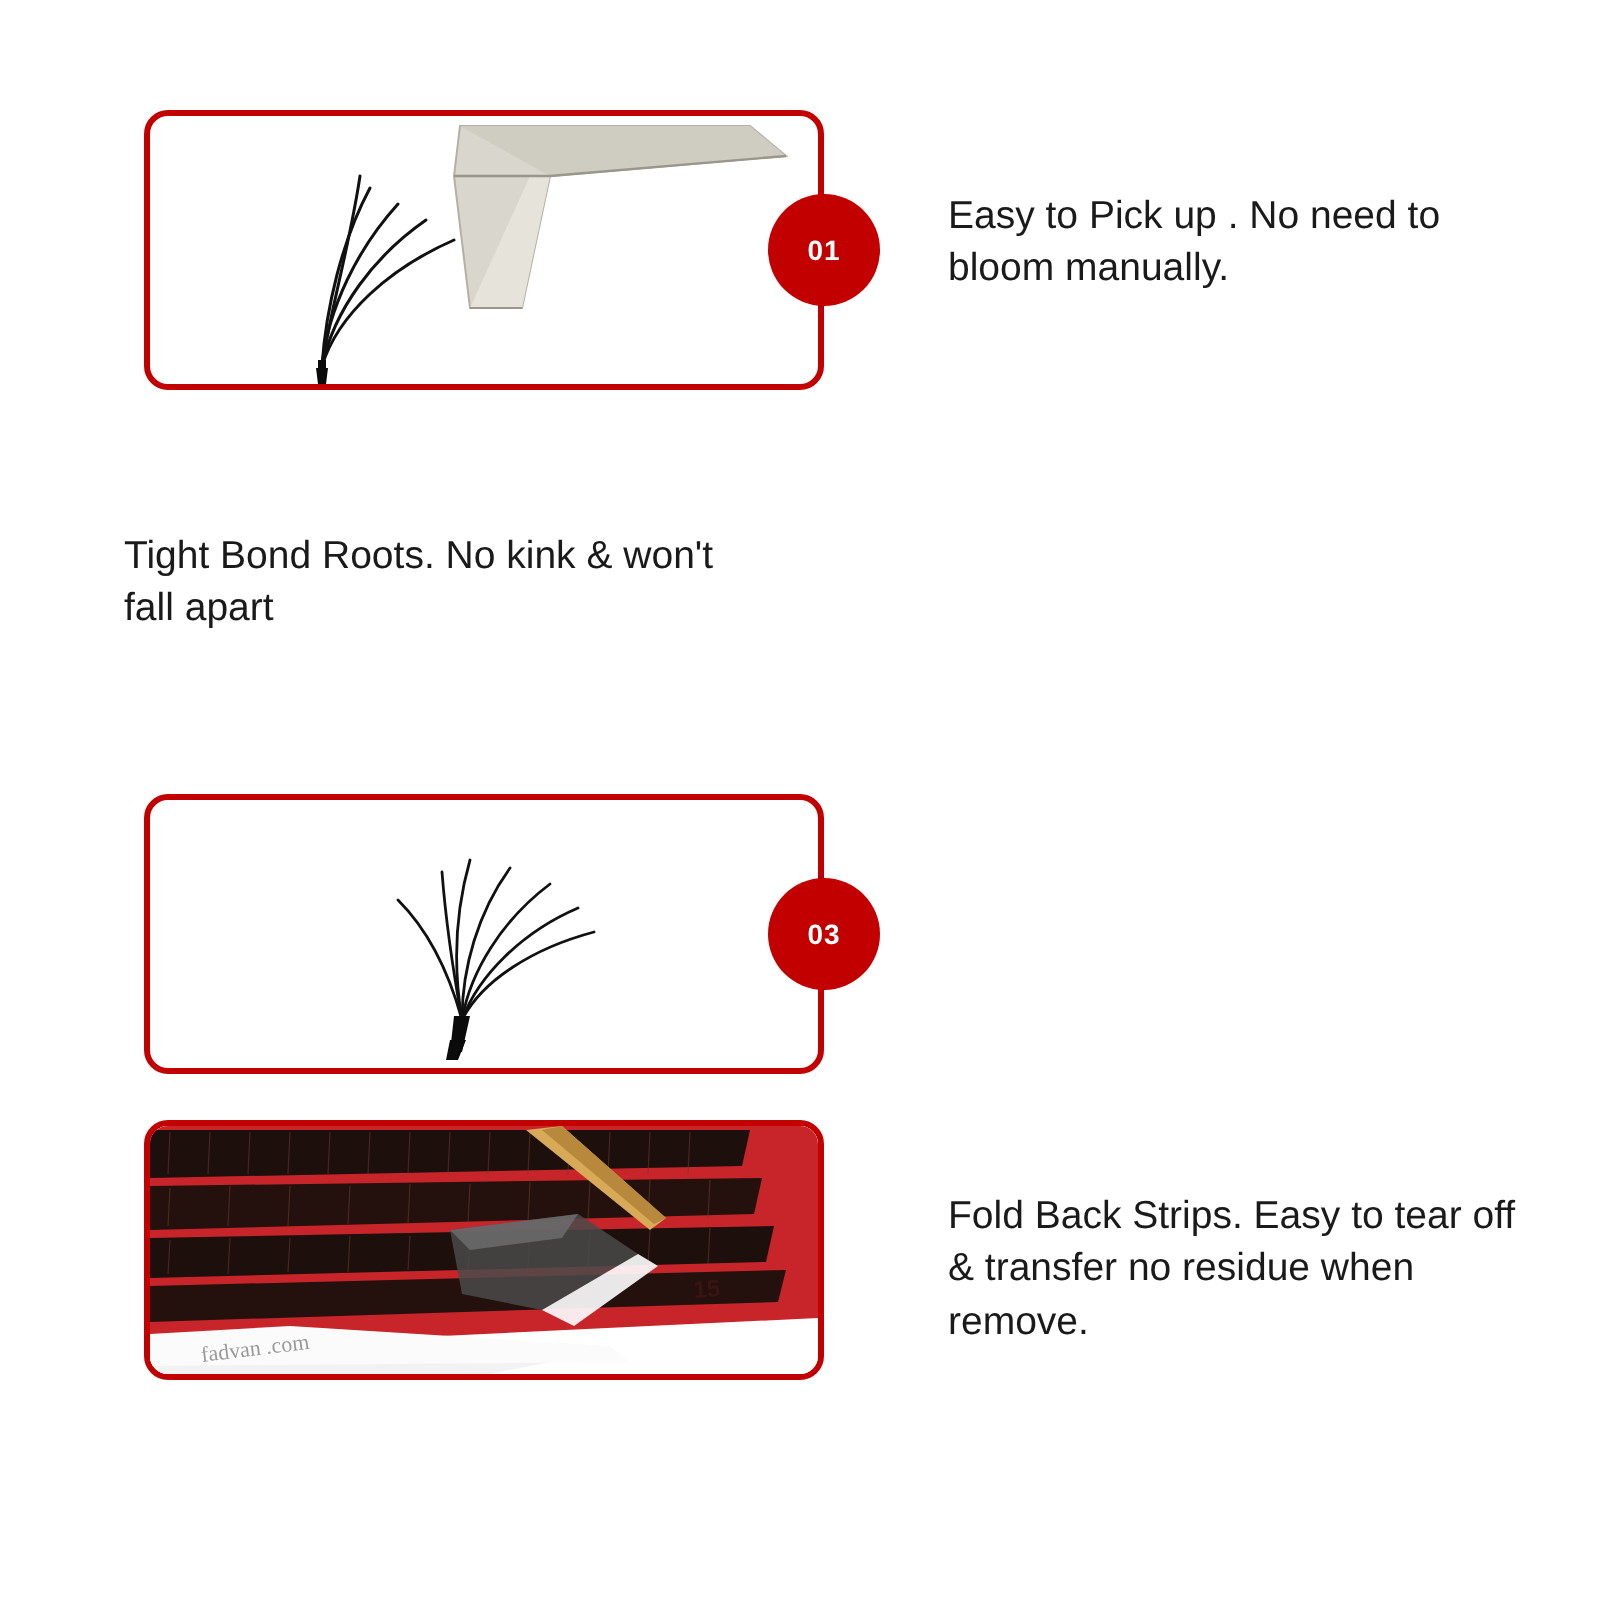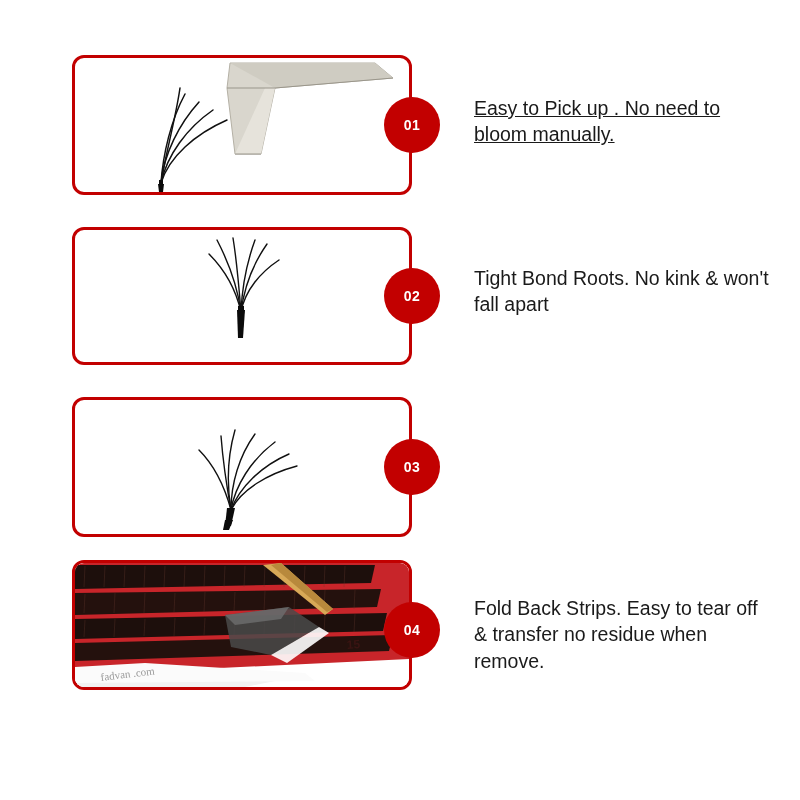--- a/index.html
+++ b/index.html
@@ -64,21 +64,21 @@
     font-size: 19.5px;
     line-height: 1.35;
     color: #1a1a1a;
     max-width: 300px;
   }
 
   
   #row-1 { top: 55px; }
   #row-1 .thumb { height: 140px; }
   #row-1 .badge { top: 42px; }
-  #row-1 .caption { margin-top: 40px; text-decoration: underline; }
+  #row-1 .caption { margin-top: 40px; }
 
   #row-2 { top: 227px; }
   #row-2 .thumb { height: 138px; }
   #row-2 .badge { top: 41px; }
   #row-2 .caption { margin-top: 38px; }
 
   #row-3 { top: 397px; }
   #row-3 .thumb { height: 140px; }
   #row-3 .badge { top: 42px; }
   #row-3 .caption { margin-top: 36px; }
@@ -117,37 +117,20 @@
           <path d="M83,126 L89,126 L88,134 L84,134 Z" fill="#0a0a0a"></path>
           <path d="M84,122 L88,122 L88,128 L84,128 Z" fill="#0a0a0a"></path>
         </svg>
       </div>
       <div class="badge">01</div>
     </div>
     <div class="caption">Easy to Pick up . No need to bloom manually.</div>
   </div>
 
   <div class="feature-row" id="row-2">
-    <div class="thumb-wrap">
-      <div class="thumb">
-        <svg class="art" viewBox="0 0 334 132" preserveAspectRatio="none">
-          <g fill="none" stroke="#111111" stroke-width="1.4" stroke-linecap="round">
-            <path d="M166,82 C163,60 155,35 142,10"></path>
-            <path d="M166,82 C164,58 162,32 158,8"></path>
-            <path d="M166,82 C167,57 172,32 180,10"></path>
-            <path d="M166,82 C169,58 178,34 192,14"></path>
-            <path d="M166,82 C161,60 150,40 134,24"></path>
-            <path d="M166,82 C170,60 186,42 204,30"></path>
-          </g>
-          <path d="M162,80 L170,80 L168,108 L163,108 Z" fill="#0b0b0b"></path>
-          <path d="M163,76 L169,76 L169,86 L163,86 Z" fill="#0b0b0b"></path>
-        </svg>
-      </div>
-      <div class="badge">02</div>
-    </div>
     <div class="caption">Tight Bond Roots. No kink &amp; won't fall apart</div>
   </div>
 
   <div class="feature-row" id="row-3">
     <div class="thumb-wrap">
       <div class="thumb">
         <svg class="art" viewBox="0 0 334 134" preserveAspectRatio="none">
           <g fill="none" stroke="#111111" stroke-width="1.4" stroke-linecap="round">
             <path d="M156,110 C152,86 152,58 160,30"></path>
             <path d="M156,110 C156,84 164,56 180,34"></path>
@@ -194,18 +177,17 @@
           <polygon points="150,52 214,44 206,56 160,62" fill="#6e6e6e" opacity="0.8"></polygon>
 
           <polygon points="188,2 206,0 258,46 250,52" fill="#d8a957"></polygon>
           <polygon points="196,2 206,0 258,46 252,49" fill="#b8893c"></polygon>
 
           <text x="26" y="118" font-family="Liberation Serif, serif" font-size="11" fill="#9a9a9a" transform="rotate(-7 26 118)">fadvan .com</text>
 
           <text x="272" y="86" font-family="Liberation Sans, sans-serif" font-size="12" font-weight="bold" fill="#3a1412" transform="rotate(-4 272 86)">15</text>
         </svg>
       </div>
-      <div class="badge">04</div>
     </div>
     <div class="caption">Fold Back Strips. Easy to tear off &amp; transfer no residue when remove.</div>
   </div>
 
 </div>
 
 </body></html>

